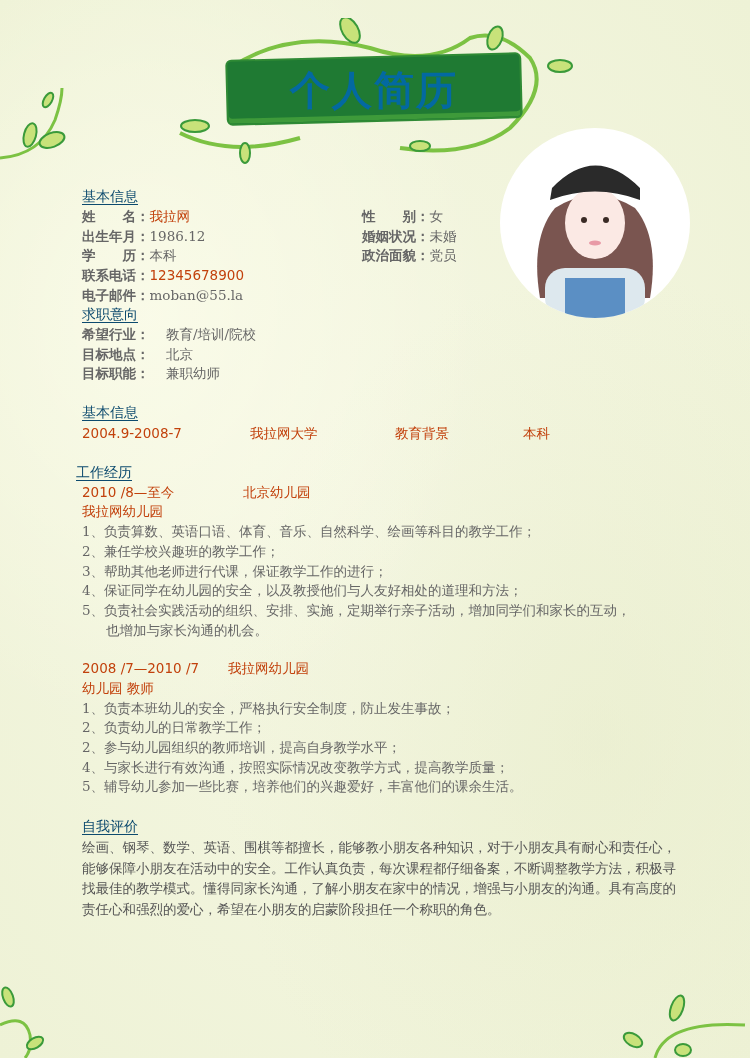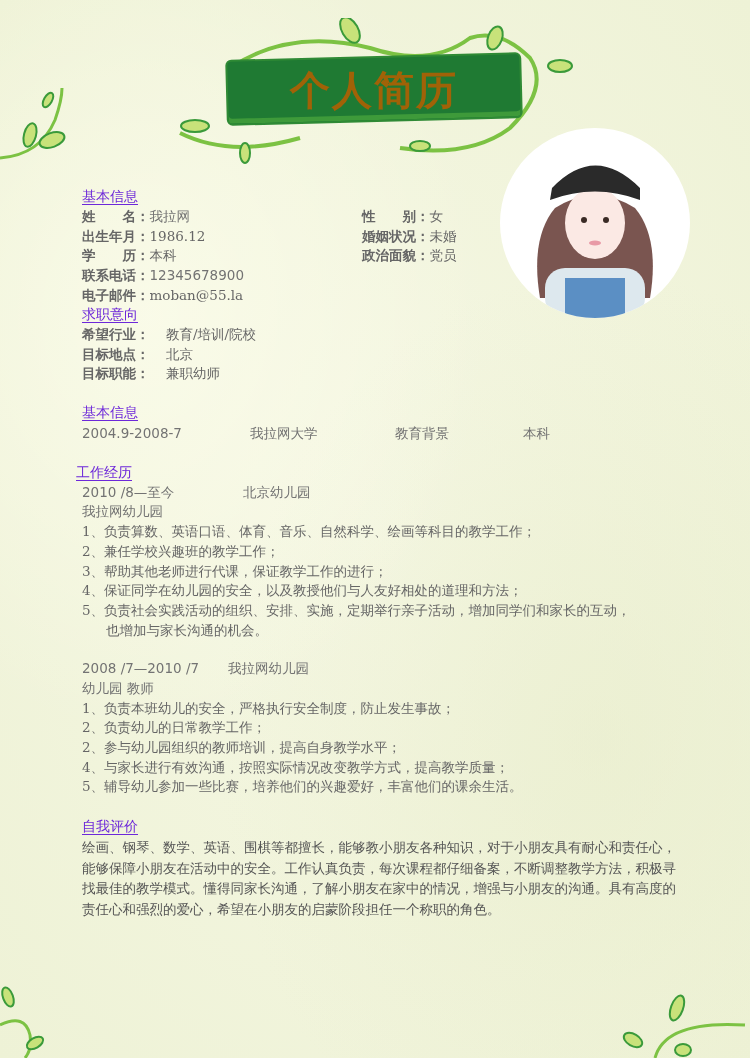--- a/index.html
+++ b/index.html
@@ -7,28 +7,28 @@
     background:#f3f5de;
     background-image:
       radial-gradient(ellipse at 20% 30%, rgba(255,255,240,0.6) 0, rgba(255,255,240,0) 40%),
       radial-gradient(ellipse at 80% 70%, rgba(230,235,200,0.5) 0, rgba(230,235,200,0) 45%),
       radial-gradient(ellipse at 50% 50%, #f5f7e3 0, #eef2d6 100%);
     font-family:"DejaVu Serif","Liberation Serif",serif;color:#555;}
   .abs{position:absolute;}
   .title-banner{left:228px;top:58px;width:292px;height:62px;background:#1f7a33;
     transform:rotate(-1.5deg);border-radius:4px;
     box-shadow:0 -5px 0 #3e9a3a inset, 0 0 0 2px #2f8a35;}
-  .title-text{left:228px;top:62px;width:292px;text-align:center;color:#a16207;
+  .title-text{left:228px;top:62px;width:292px;text-align:center;color:#0369a1;
     font-size:40px;font-weight:bold;letter-spacing:2px;line-height:56px;
     font-family:"DejaVu Serif",serif;}
   .vine{position:absolute;}
   .photo{left:500px;top:128px;width:190px;height:190px;border-radius:50%;background:#fff;overflow:hidden;}
-  .sec-h{position:absolute;font-size:14px;color:#6d28d9;text-decoration:underline;text-underline-offset:3px;line-height:19px;font-family:"DejaVu Sans",sans-serif;}
+  .sec-h{position:absolute;font-size:14px;color:#0c4a6e;text-decoration:underline;text-underline-offset:3px;line-height:19px;font-family:"DejaVu Sans",sans-serif;}
   .row{position:absolute;font-size:13.5px;line-height:19.5px;white-space:nowrap;color:#666;}
-  .dark{color:#737373;font-family:"DejaVu Sans",sans-serif;}
+  .dark{color:#c2410c;font-family:"DejaVu Sans",sans-serif;}
   .lbl{display:inline-block;font-weight:bold;}
   .para{position:absolute;left:82px;width:604px;font-size:13.5px;line-height:20.5px;color:#555;}
 </style>
 </head>
 <body>
 
 <svg class="vine" style="left:0;top:80px" width="110" height="90" viewBox="0 0 110 90">
   <path d="M0 78 Q40 75 55 40 Q62 20 62 8" stroke="#7cc243" stroke-width="3" fill="none"></path>
   <ellipse cx="30" cy="55" rx="6" ry="12" fill="#c8e27a" stroke="#3a9a3a" stroke-width="2" transform="rotate(15 30 55)"></ellipse>
   <ellipse cx="52" cy="60" rx="13" ry="7" fill="#c8e27a" stroke="#3a9a3a" stroke-width="2" transform="rotate(-20 52 60)"></ellipse>

